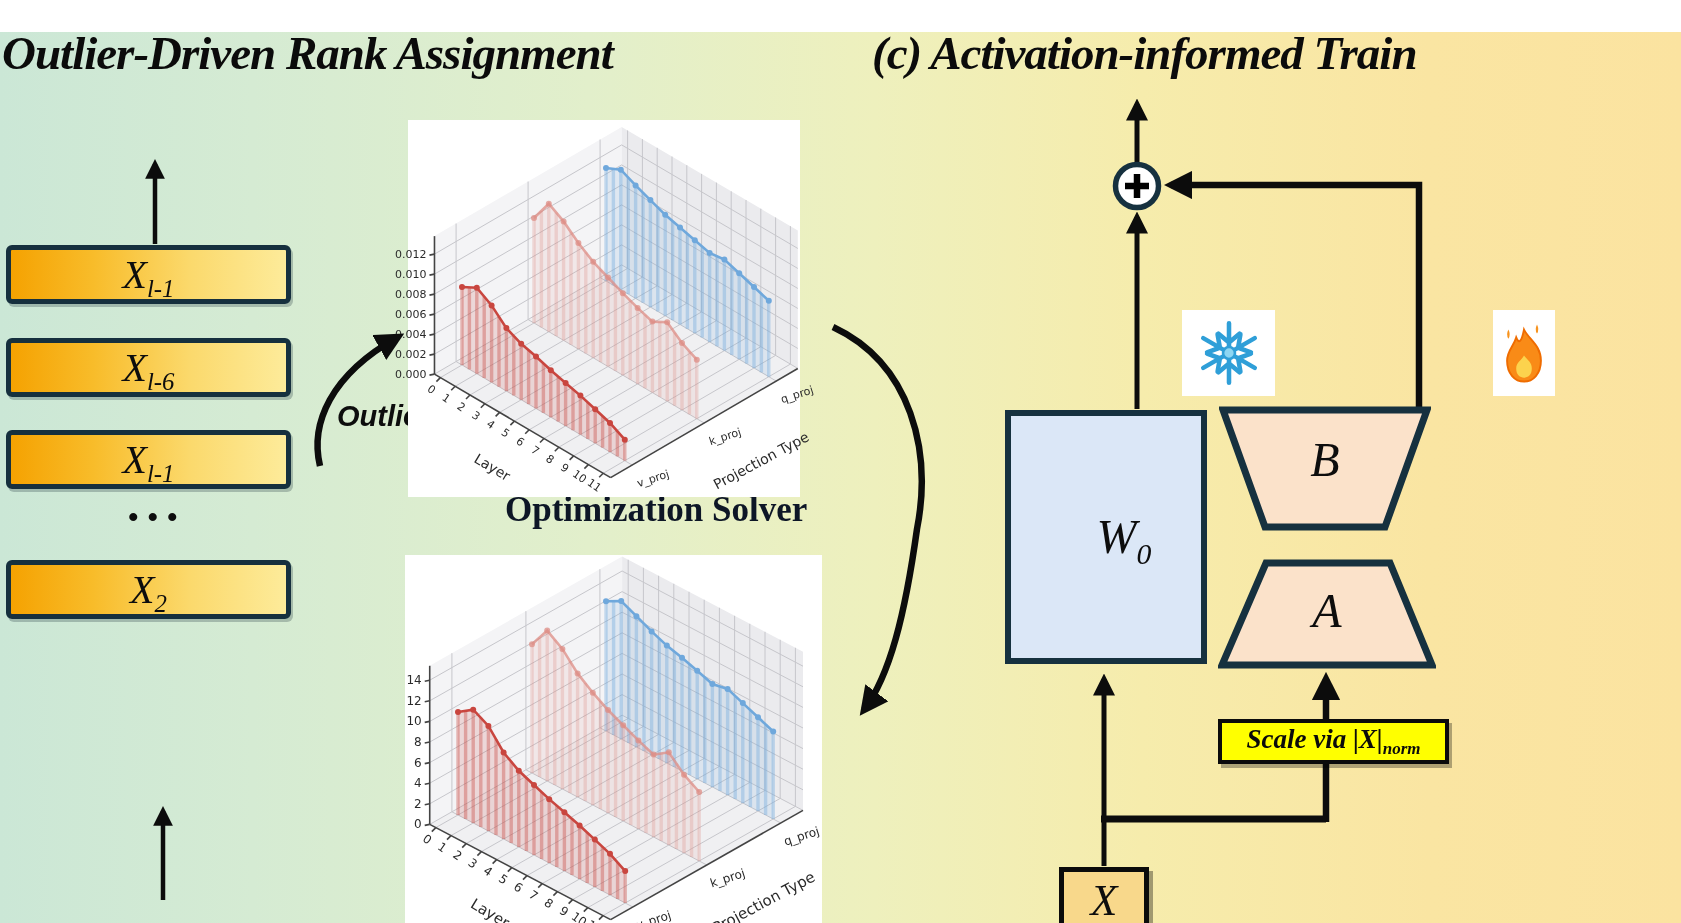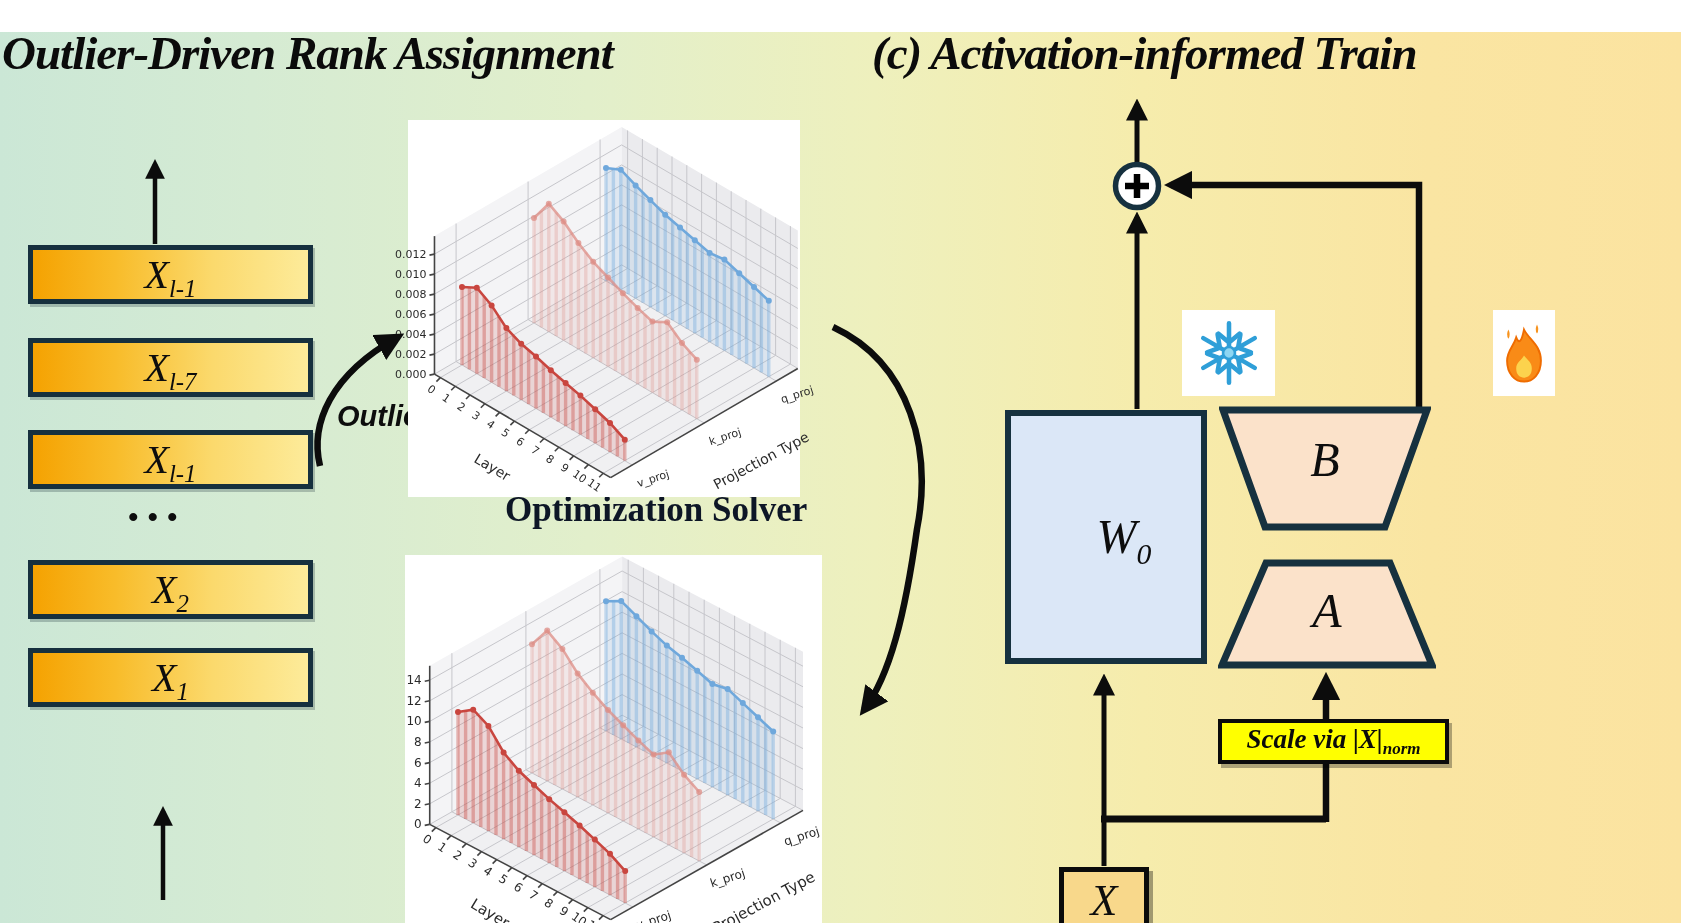--- a/index.html
+++ b/index.html
@@ -2,22 +2,22 @@
 <html><head>
 <meta charset="utf-8">
 <style>
   html,body{margin:0;padding:0;}
   #stage{position:relative;width:1681px;height:923px;overflow:hidden;
     background:linear-gradient(90deg,#cbe7d6 0%,#d5ebd3 15%,#e2efcb 35%,#eef0bd 52%,#f6ecac 68%,#fae5a2 85%,#fbe3a0 100%);
     font-family:"Liberation Serif",serif;margin-top:32px;}
   .abs{position:absolute;}
   .title{font-weight:bold;font-style:italic;font-size:47px;color:#0b0b0b;white-space:nowrap;letter-spacing:-1px;}
   
-  .lbox{position:absolute;left:28px;width:285px;height:59px;box-sizing:border-box;
-    border:5px solid #16303e;border-radius:0;
+  .lbox{position:absolute;left:6px;width:285px;height:59px;box-sizing:border-box;
+    border:5px solid #16303e;border-radius:6px;
     background:linear-gradient(90deg,#f5a201 0%,#f8bc2a 30%,#fbd96c 65%,#fdeb9a 100%);
     display:flex;align-items:center;justify-content:center;
     box-shadow:2px 3px 0 rgba(20,40,50,0.25);}
   .lbox-label{font-style:italic;font-size:40px;color:#0d0d0d;line-height:1;}
   .lbox-label i{font-style:italic;}
   .lbox-label sub,.shape-label sub{font-size:0.62em;line-height:0;}
   .dots{font-size:30px;font-weight:bold;color:#0d0d0d;letter-spacing:9px;}
   
   .plot{position:absolute;background:#ffffff;}
   .plot svg{overflow:visible;display:block;}
@@ -47,31 +47,28 @@
 
 <div id="stage">
 
   <div class="abs title" style="left:2px;top:-6px;">Outlier-Driven Rank Assignment</div>
   <div class="abs title" style="left:872px;top:-6px;">(c) Activation-informed Train</div>
 
   <div class="lbox" style="top:213px">
     <span class="lbox-label"><i>X</i><sub>l-1</sub></span>
     </div>
   <div class="lbox" style="top:306px">
-    <span class="lbox-label"><i>X</i><sub>l-7</sub></span>
+    <span class="lbox-label"><i>X</i><sub>l-6</sub></span>
     </div>
   <div class="lbox" style="top:398px">
     <span class="lbox-label"><i>X</i><sub>l-1</sub></span>
     </div>
   <div class="abs dots" style="left:128px;top:468px;">•••</div>
   <div class="lbox" style="top:528px">
     <span class="lbox-label"><i>X</i><sub>2</sub></span>
-    </div>
-  <div class="lbox" style="top:616px">
-    <span class="lbox-label"><i>X</i><sub>1</sub></span>
     </div>
 
   <div class="abs outlier-label" style="left:337px;top:368px;">Outlier</div>
   <div class="abs solver-label" style="left:505px;top:458px;">Optimization Solver</div>
 
   <div class="plot zlow" style="left:408px;top:88px;width:392px;height:377px;">
     <svg width="392" height="377">
         <polygon points="26.48,254.12 202.60000000000002,357.65000000000003 389.8,248.45000000000002 213.68,144.92000000000002" fill="#f0f0f2"></polygon>
         <polygon points="26.48,254.12 213.68,144.92000000000002 213.68,6.920000000000016 26.48,116.12" fill="#f4f4f6"></polygon>
         <polygon points="213.68,144.92000000000002 389.8,248.45000000000002 389.8,110.45000000000002 213.68,6.920000000000016" fill="#ebebee"></polygon>

